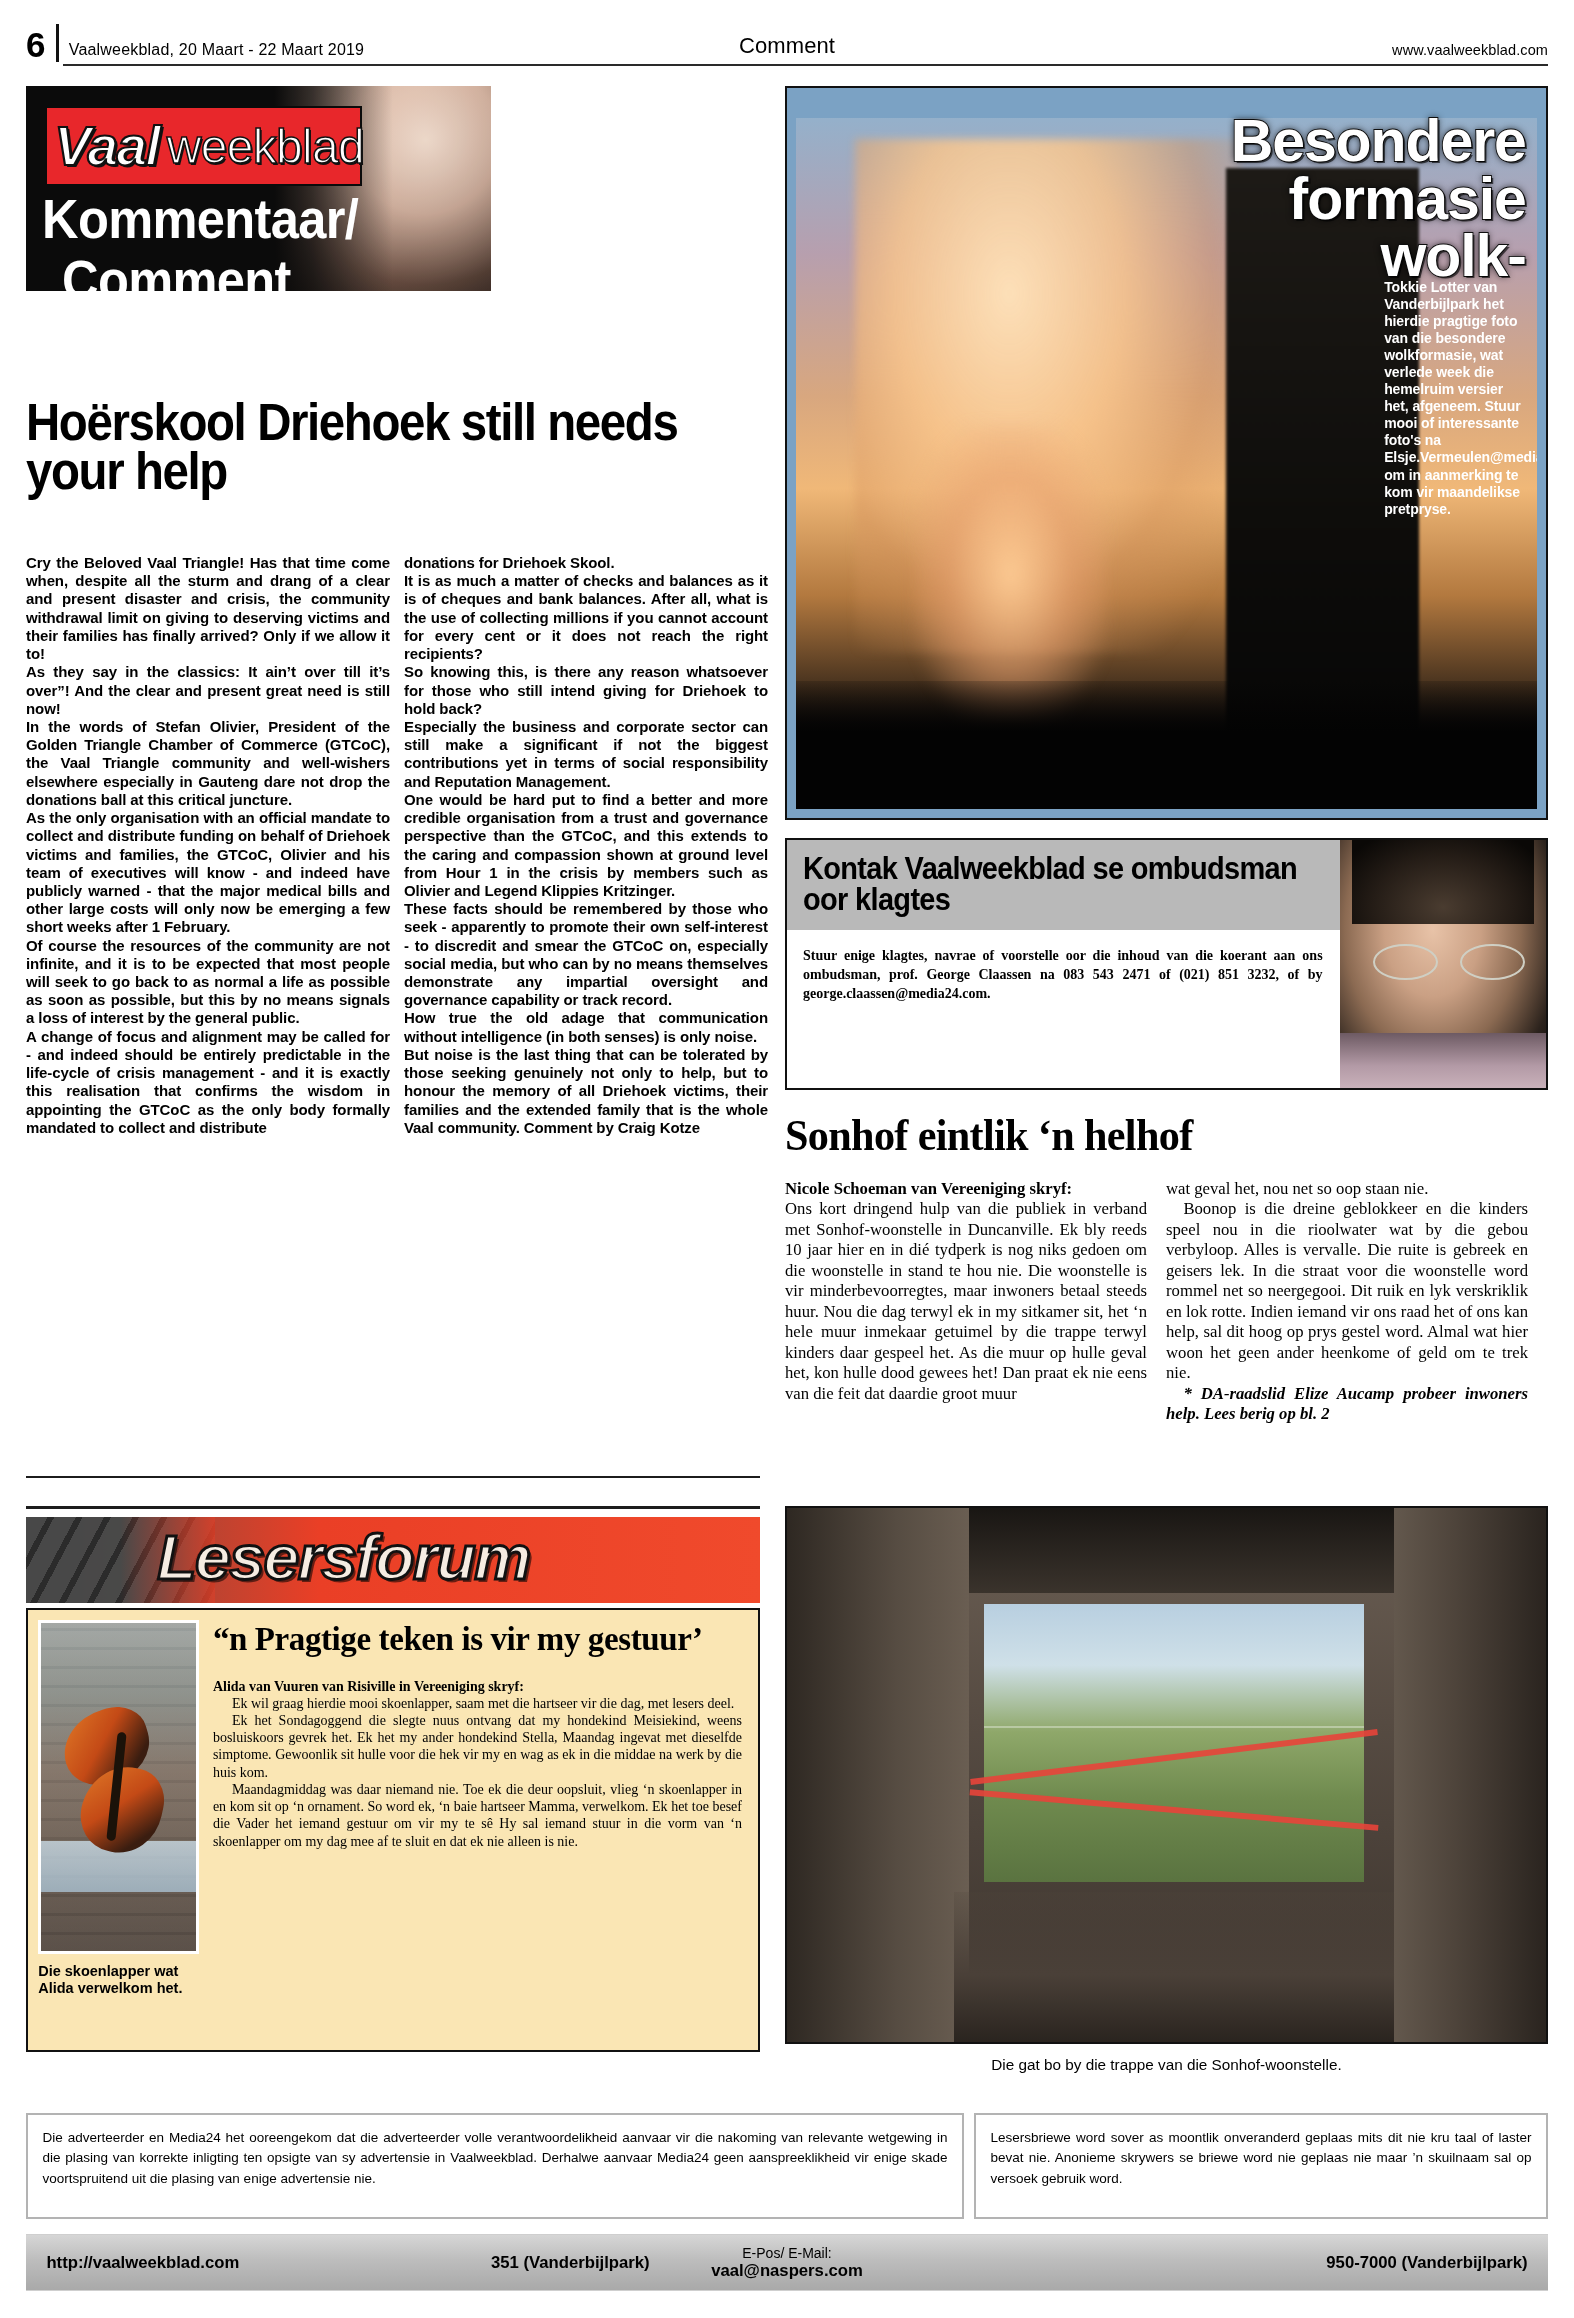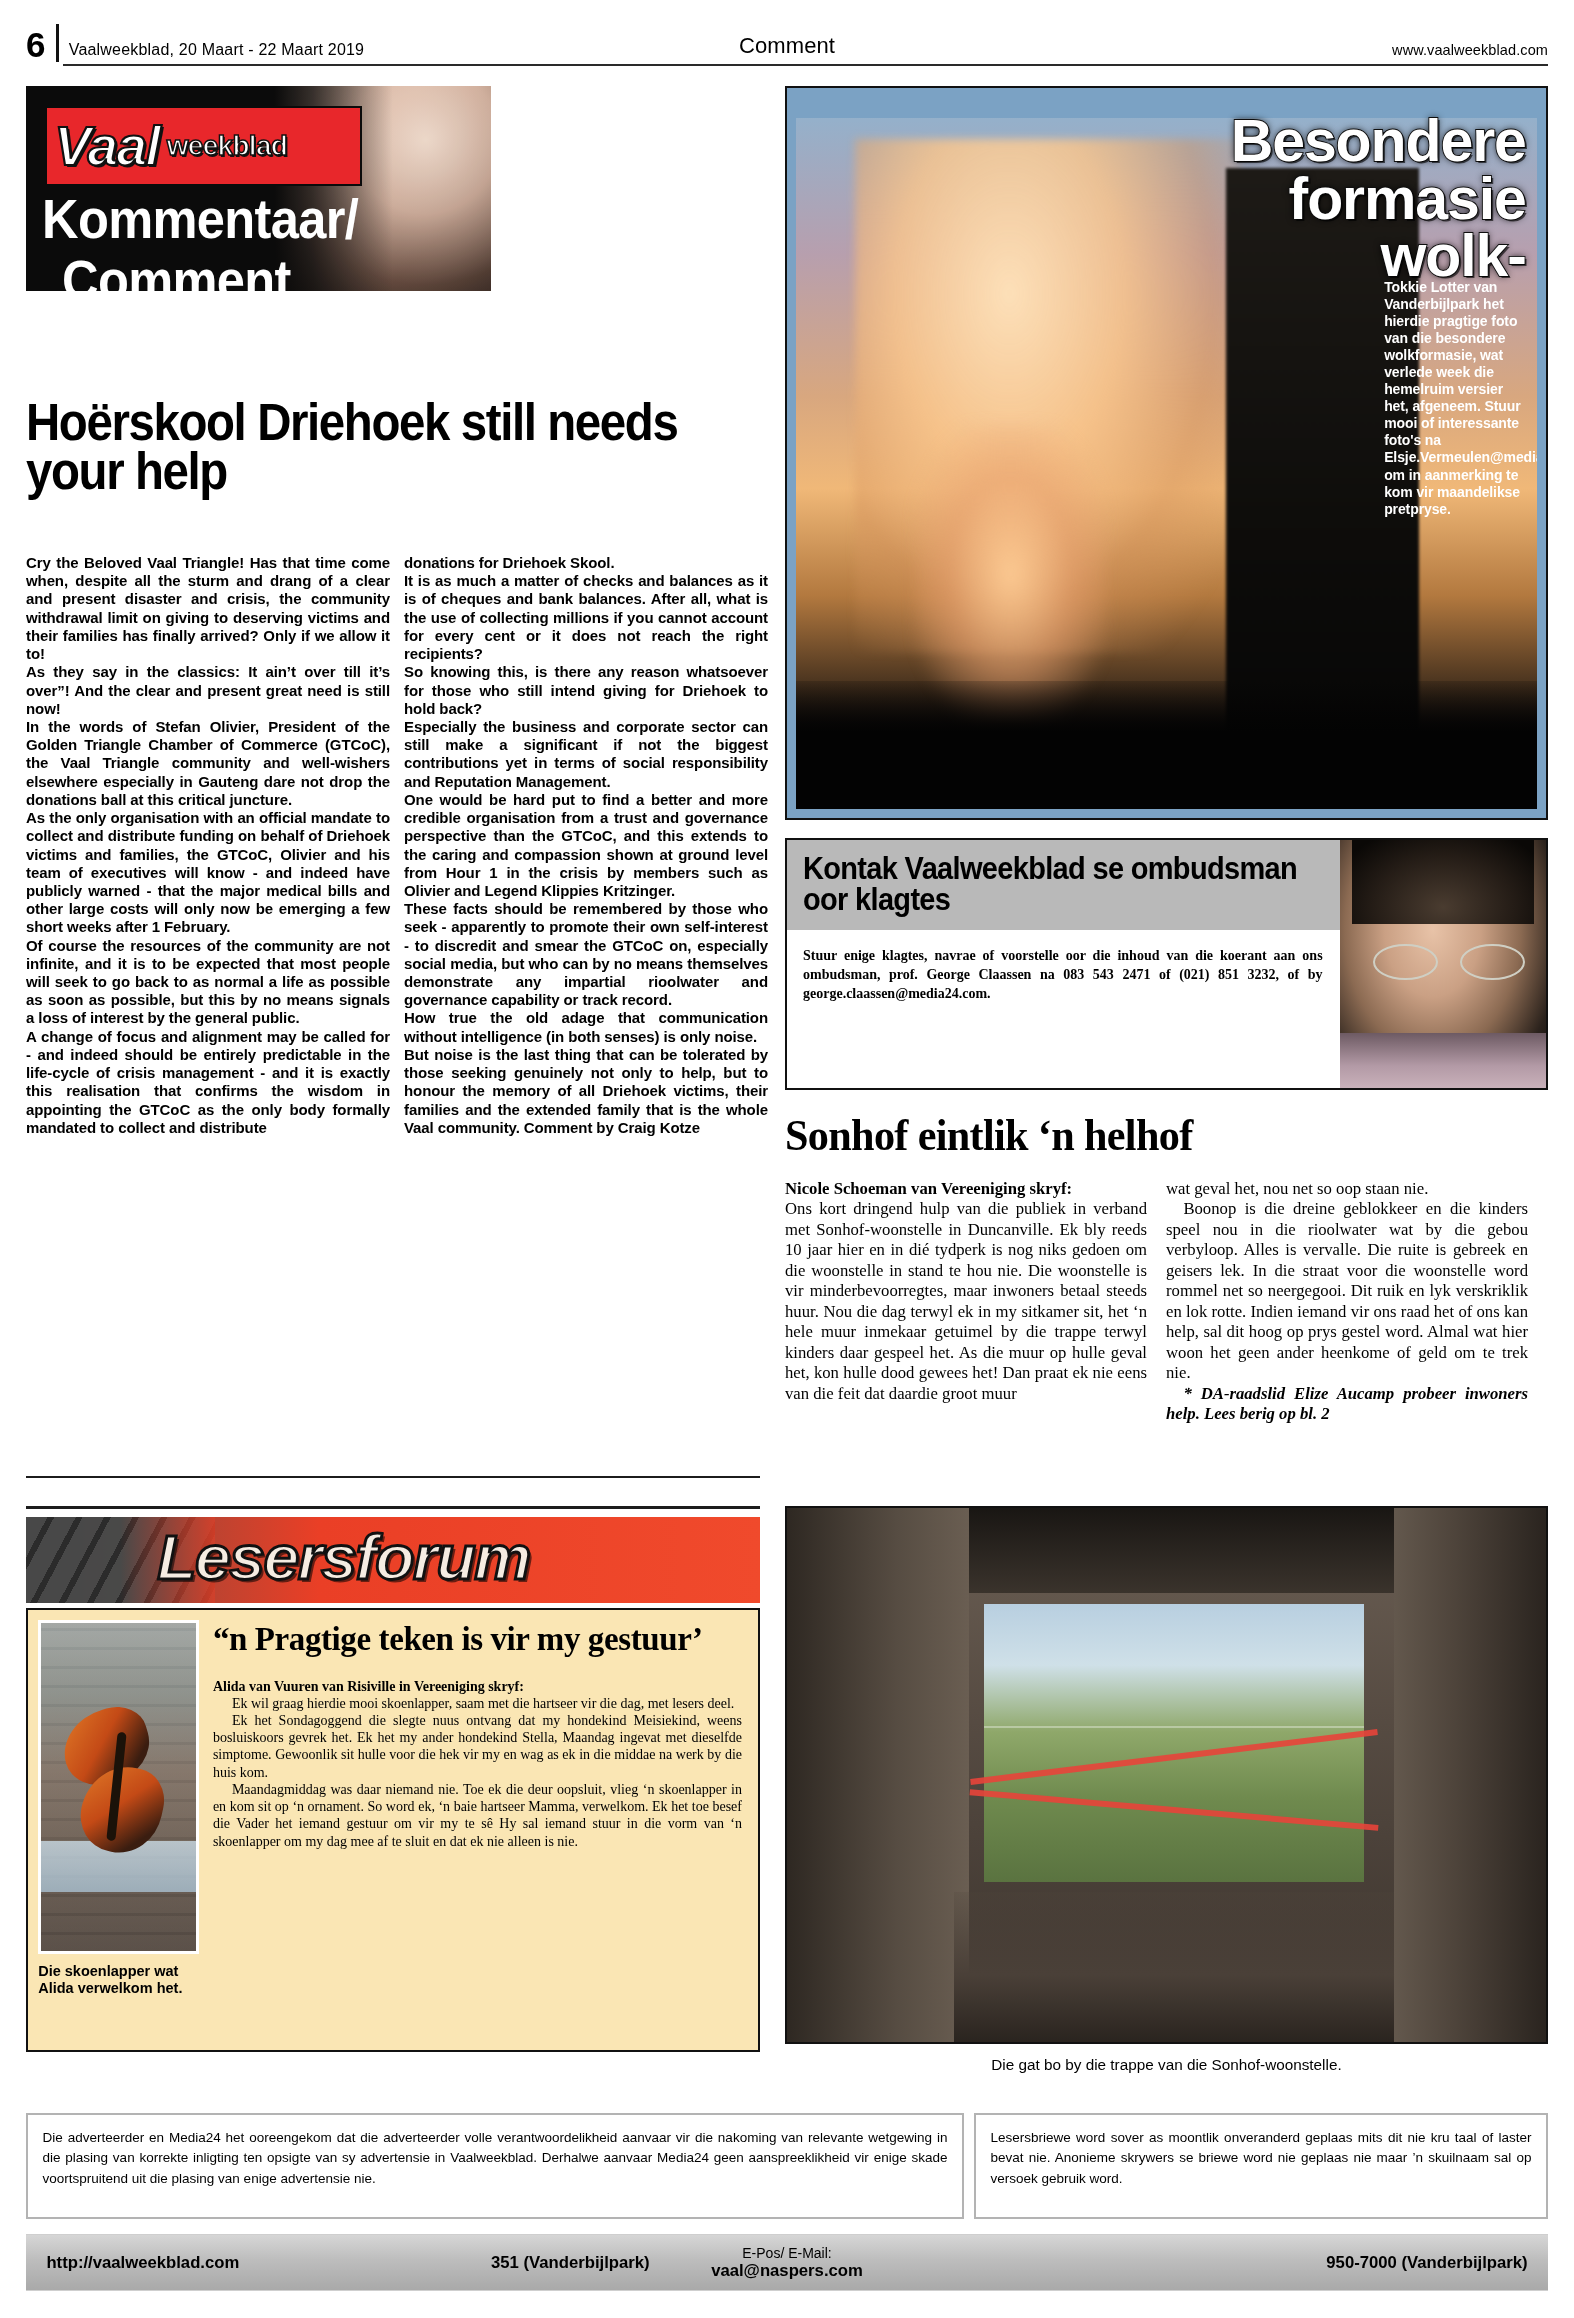--- a/index.html
+++ b/index.html
@@ -55,21 +55,21 @@
     position: absolute; left: 19px; top: 20.4px; width: 317px; height: 80px;
     background: #e8272b; border: 2.2px solid #0b0b0b;
     display: flex; align-items: center; padding-left: 7.3px;
   }
   .vaal-word {
     font-size: 55px; font-weight: 700; font-style: italic; color: #fff;
     -webkit-text-stroke: 2.2px #111; letter-spacing: -1.5px; line-height: .9;
     text-shadow: 2.2px 2.2px 0 #111;
   }
   .weekblad-word {
-    font-size: 28px; font-weight: 700; color: #fff; letter-spacing: -0.7px;
+    font-size: 48px; font-weight: 400; color: #fff; letter-spacing: -0.7px;
     -webkit-text-stroke: 1.5px #111; margin-left: 7.3px; line-height: .95;
     text-shadow: 1.5px 1.5px 0 #111;
   }
   .kommentaar-line {
     position: absolute; left: 16px; color: #fff;
     font-size: 55px; font-weight: 700; line-height: .94; letter-spacing: -0.7px;
     transform: scaleX(.92); transform-origin: left center;
   }
   .kl1 { top: 108px; }
   .kl2 { top: 169px; left: 36px; }
@@ -375,21 +375,21 @@
     <p>As the only organisation with an official mandate to collect and distribute funding on behalf of Driehoek victims and families, the GTCoC, Olivier and his team of executives will know - and indeed have publicly warned - that the major medical bills and other large costs will only now be emerging a few short weeks after 1 February.</p>
     <p>Of course the resources of the community are not infinite, and it is to be expected that most people will seek to go back to as normal a life as possible as soon as possible, but this by no means signals a loss of interest by the general public.</p>
     <p>A change of focus and alignment may be called for - and indeed should be entirely predictable in the life-cycle of crisis management - and it is exactly this realisation that confirms the wisdom in appointing the GTCoC as the only body formally mandated to collect and distribute</p>
   </div>
   <div class="edcol" id="edcol2">
     <p>donations for Driehoek Skool.</p>
     <p>It is as much a matter of checks and balances as it is of cheques and bank balances. After all, what is the use of collecting millions if you cannot account for every cent or it does not reach the right recipients?</p>
     <p>So knowing this, is there any reason whatsoever for those who still intend giving for Driehoek to hold back?</p>
     <p>Especially the business and corporate sector can still make a significant if not the biggest contributions yet in terms of social responsibility and Reputation Management.</p>
     <p>One would be hard put to find a better and more credible organisation from a trust and governance perspective than the GTCoC, and this extends to the caring and compassion shown at ground level from Hour 1 in the crisis by members such as Olivier and Legend Klippies Kritzinger.</p>
-    <p>These facts should be remembered by those who seek - apparently to promote their own self-interest - to discredit and smear the GTCoC on, especially social media, but who can by no means themselves demonstrate any impartial rioolwater and governance capability or track record.</p>
+    <p>These facts should be remembered by those who seek - apparently to promote their own self-interest - to discredit and smear the GTCoC on, especially social media, but who can by no means themselves demonstrate any impartial oversight and governance capability or track record.</p>
     <p>How true the old adage that communication without intelligence (in both senses) is only noise.</p>
     <p>But noise is the last thing that can be tolerated by those seeking genuinely not only to help, but to honour the memory of all Driehoek victims, their families and the extended family that is the whole Vaal community. Comment by Craig Kotze</p>
   </div>
   <div class="edcol-rule"></div>
 
   <div class="cloudpanel">
     <div class="cloudphoto">
       <div class="skytop"></div>
       <div class="cloudform"></div>
       <div class="cloudtail"></div>

